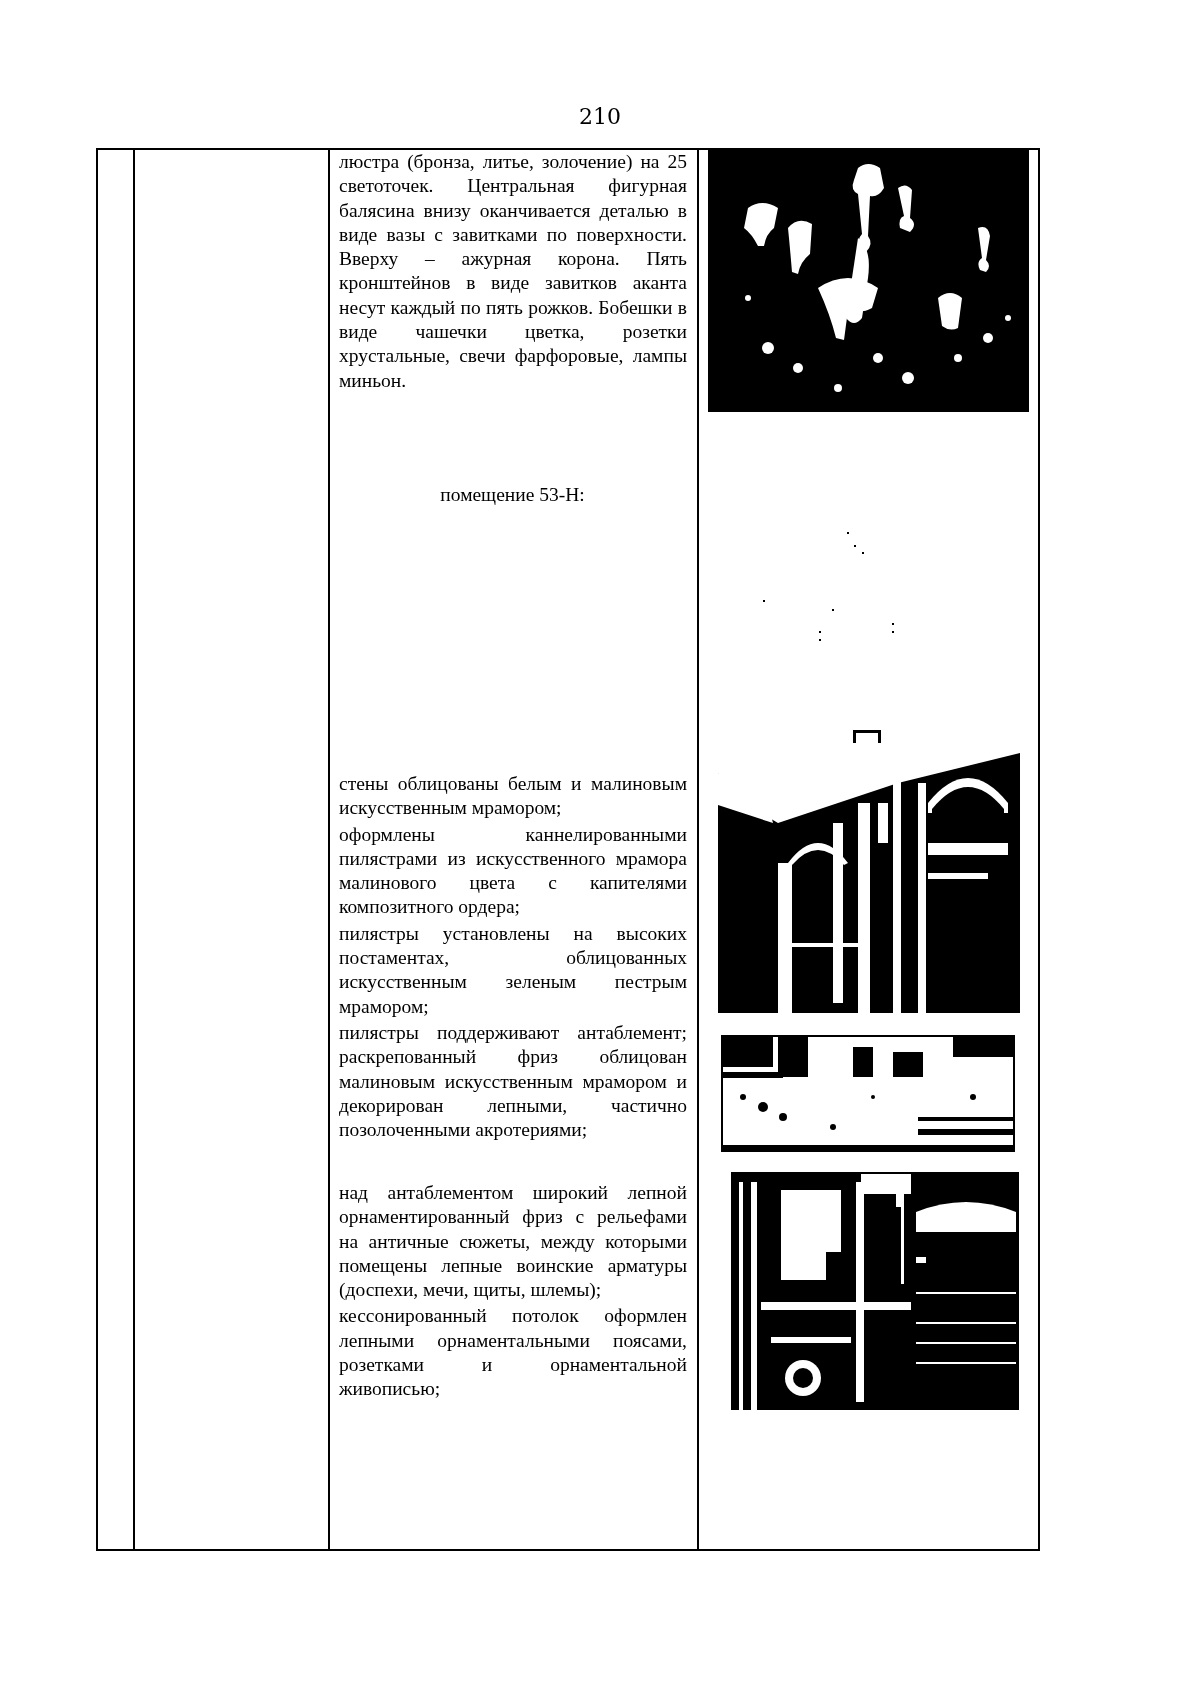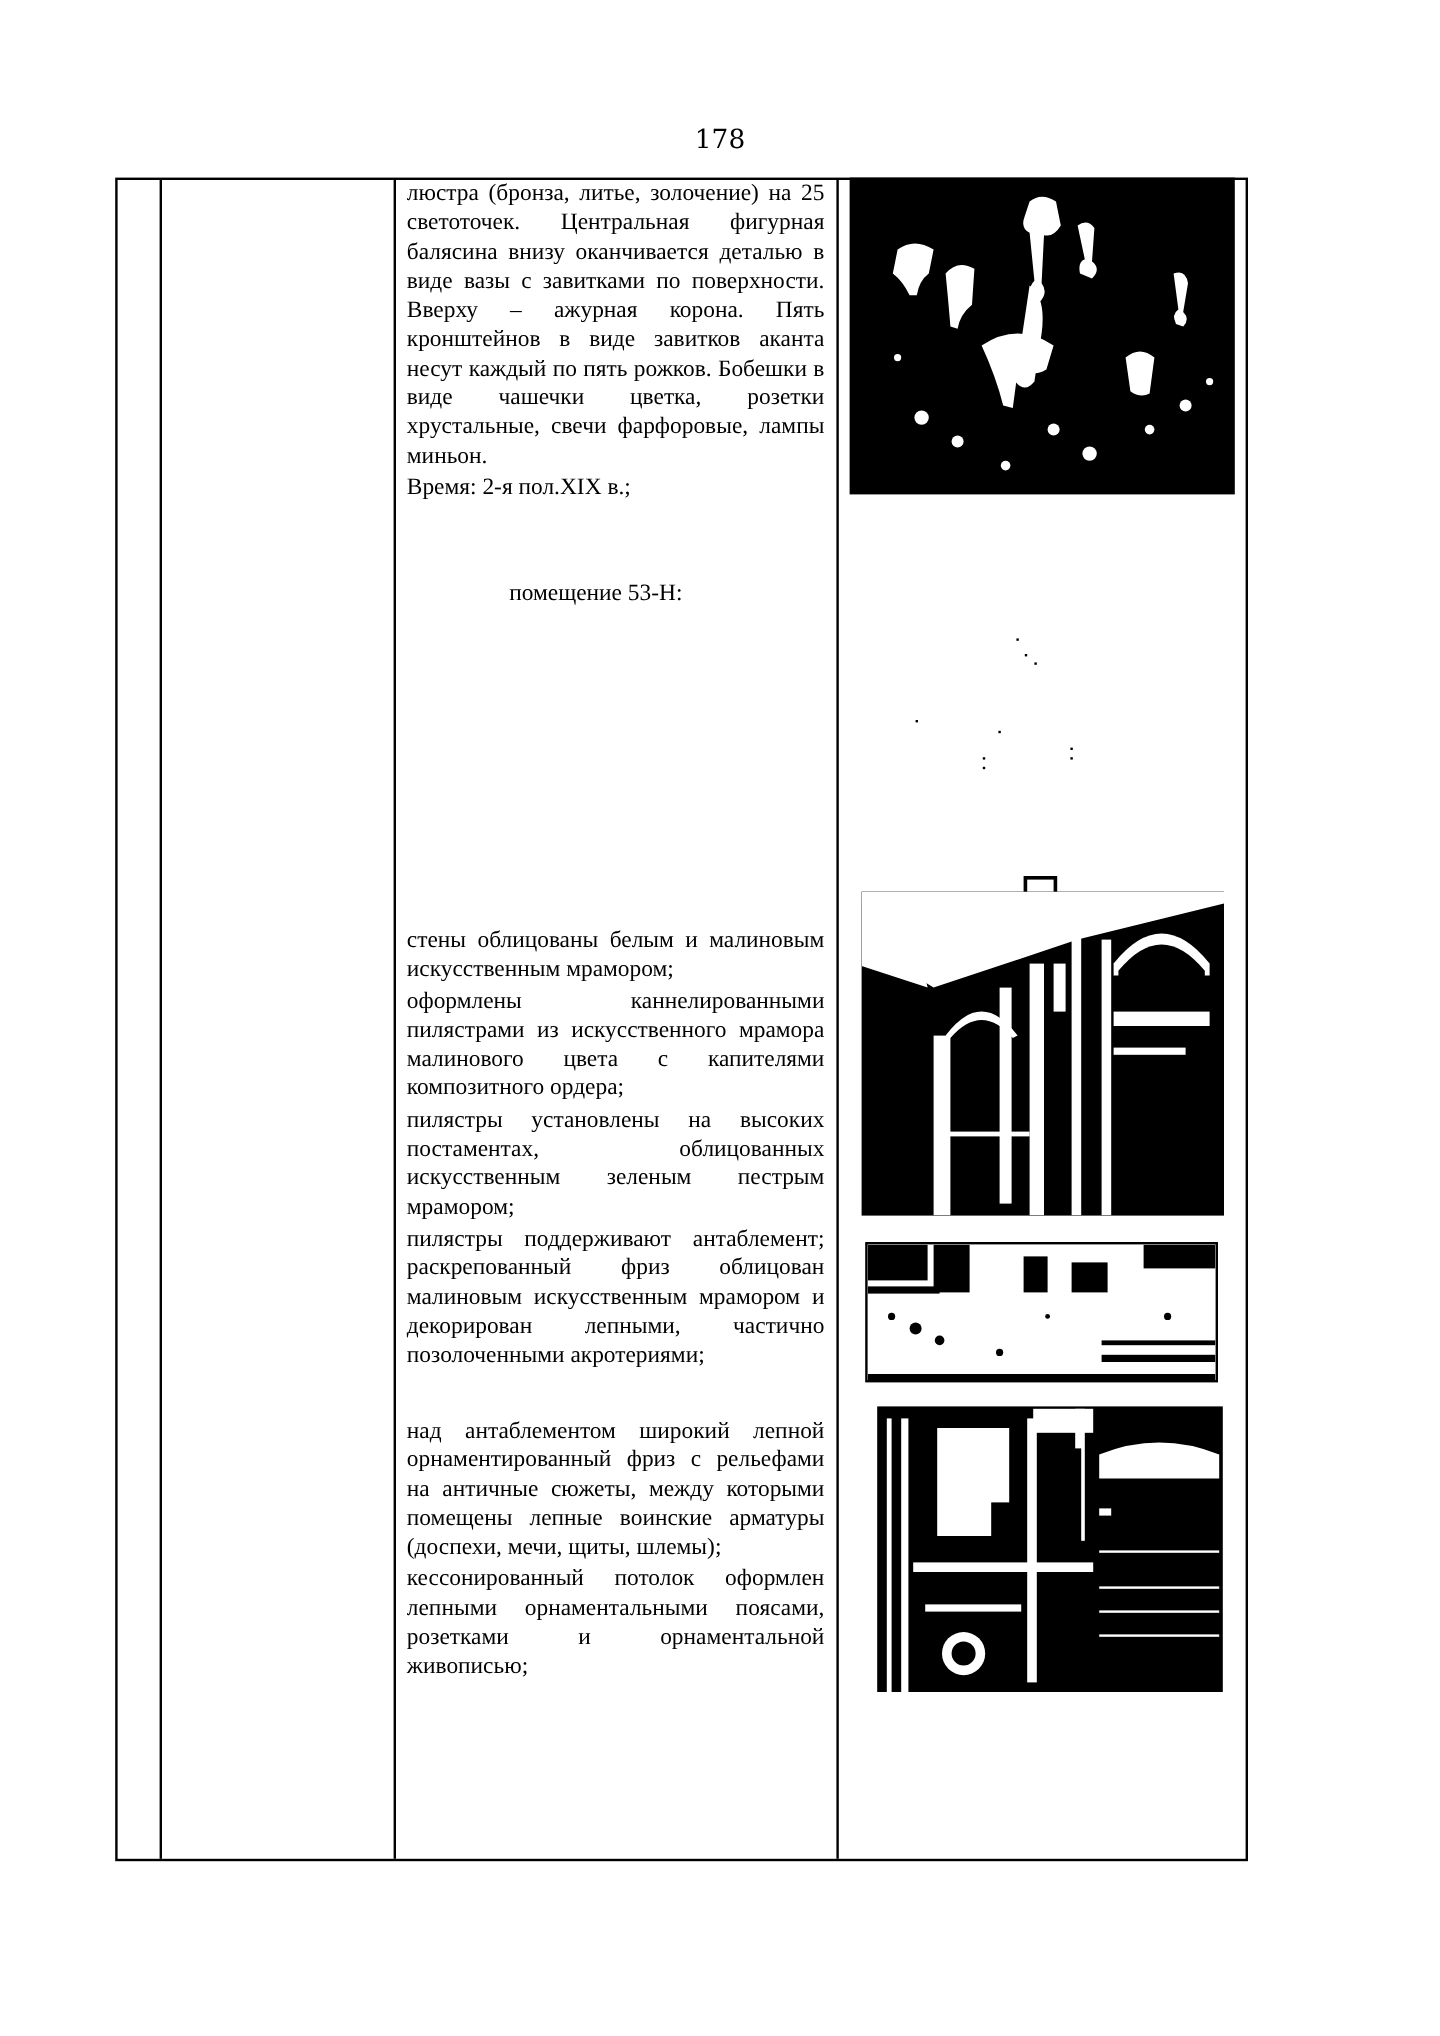--- a/index.html
+++ b/index.html
@@ -5,38 +5,37 @@
   html, body { margin: 0; padding: 0; background: #ffffff; }
   body { width: 1200px; height: 1697px; position: relative; overflow: hidden;
          font-family: "Liberation Serif", "DejaVu Serif", serif; color: #000; }
   .page-number { position: absolute; top: 104px; left: 0; width: 1200px; text-align: center;
                  font-size: 22px; font-family: "DejaVu Serif", serif; }
   .table { position: absolute; left: 96px; top: 148px; width: 944px; height: 1403px;
            border: 2px solid #000; box-sizing: border-box; }
   .vline { position: absolute; top: 0; bottom: 0; width: 2px; background: #000; }
   .text-block { position: absolute; left: 337px; width: 352px; font-size: 19.5px; line-height: 24.3px; }
   .text-block p { margin: 2px; text-align: justify; text-align-last: left; }
-  .centered { position: absolute; left: 314px; width: 365px; text-align: center; font-size: 19.5px; line-height: 24px; }
+  .centered { position: absolute; left: 330px; width: 365px; text-align: center; font-size: 19.5px; line-height: 24px; }
   .photo { position: absolute; overflow: hidden; }
   .photo svg { display: block; }
 </style>
 </head>
 <body>
 
-<div class="page-number">178</div>
+<div class="page-number">210</div>
 
 <div class="table">
   <div class="vline" style="left:35px"></div>
   <div class="vline" style="left:230px"></div>
   <div class="vline" style="left:599px"></div>
 </div>
 
 <div class="text-block" style="top:148px">
   <p>люстра (бронза, литье, золочение) на 25 светоточек. Центральная фигурная балясина внизу оканчивается деталью в виде вазы с завитками по поверхности. Вверху – ажурная корона. Пять кронштейнов в виде завитков аканта несут каждый по пять рожков. Бобешки в виде чашечки цветка, розетки хрустальные, свечи фарфоровые, лампы миньон.</p>
-  <p>Время:  2-я пол.XIX в.;</p>
 </div>
 
 <div class="photo" style="left:708px; top:148px; width:321px; height:264px; background:#000">
   <svg width="321" height="264" viewBox="0 0 321 264">
     <g fill="#fff">
       <path d="M150 20 q10 -8 22 0 l4 20 q-6 10 -14 8 l-2 40 q6 8 -2 16 l-6 -2 q-4 -10 2 -16 l-4 -40 q-8 -4 -4 -14 z"></path>
       <path d="M190 40 q8 -6 14 2 l-2 28 q8 6 0 14 l-10 -4 q-2 -10 4 -12 z"></path>
       <path d="M40 60 q14 -10 30 0 l-4 20 q-8 6 -10 18 l-6 0 q-6 -12 -14 -18 z"></path>
       <path d="M80 80 q10 -12 24 -4 l-2 30 q-10 8 -12 20 l-6 -2 q-2 -24 -4 -44 z"></path>
       <path d="M270 80 q10 -4 12 8 l-4 24 q6 6 0 12 l-6 -2 q-4 -8 2 -12 z"></path>

